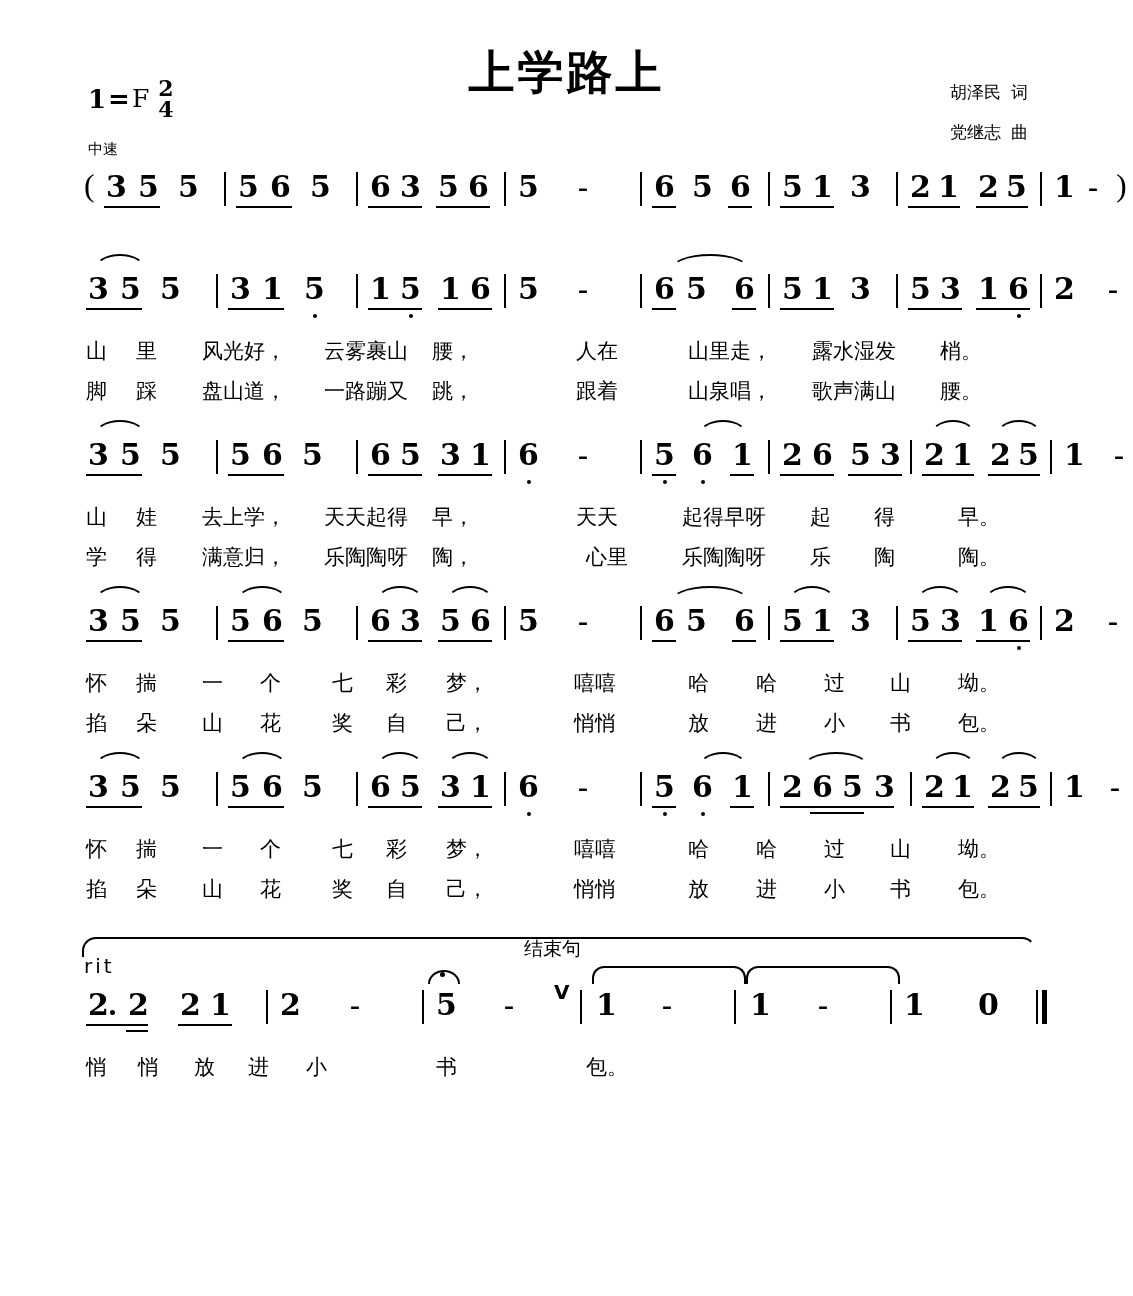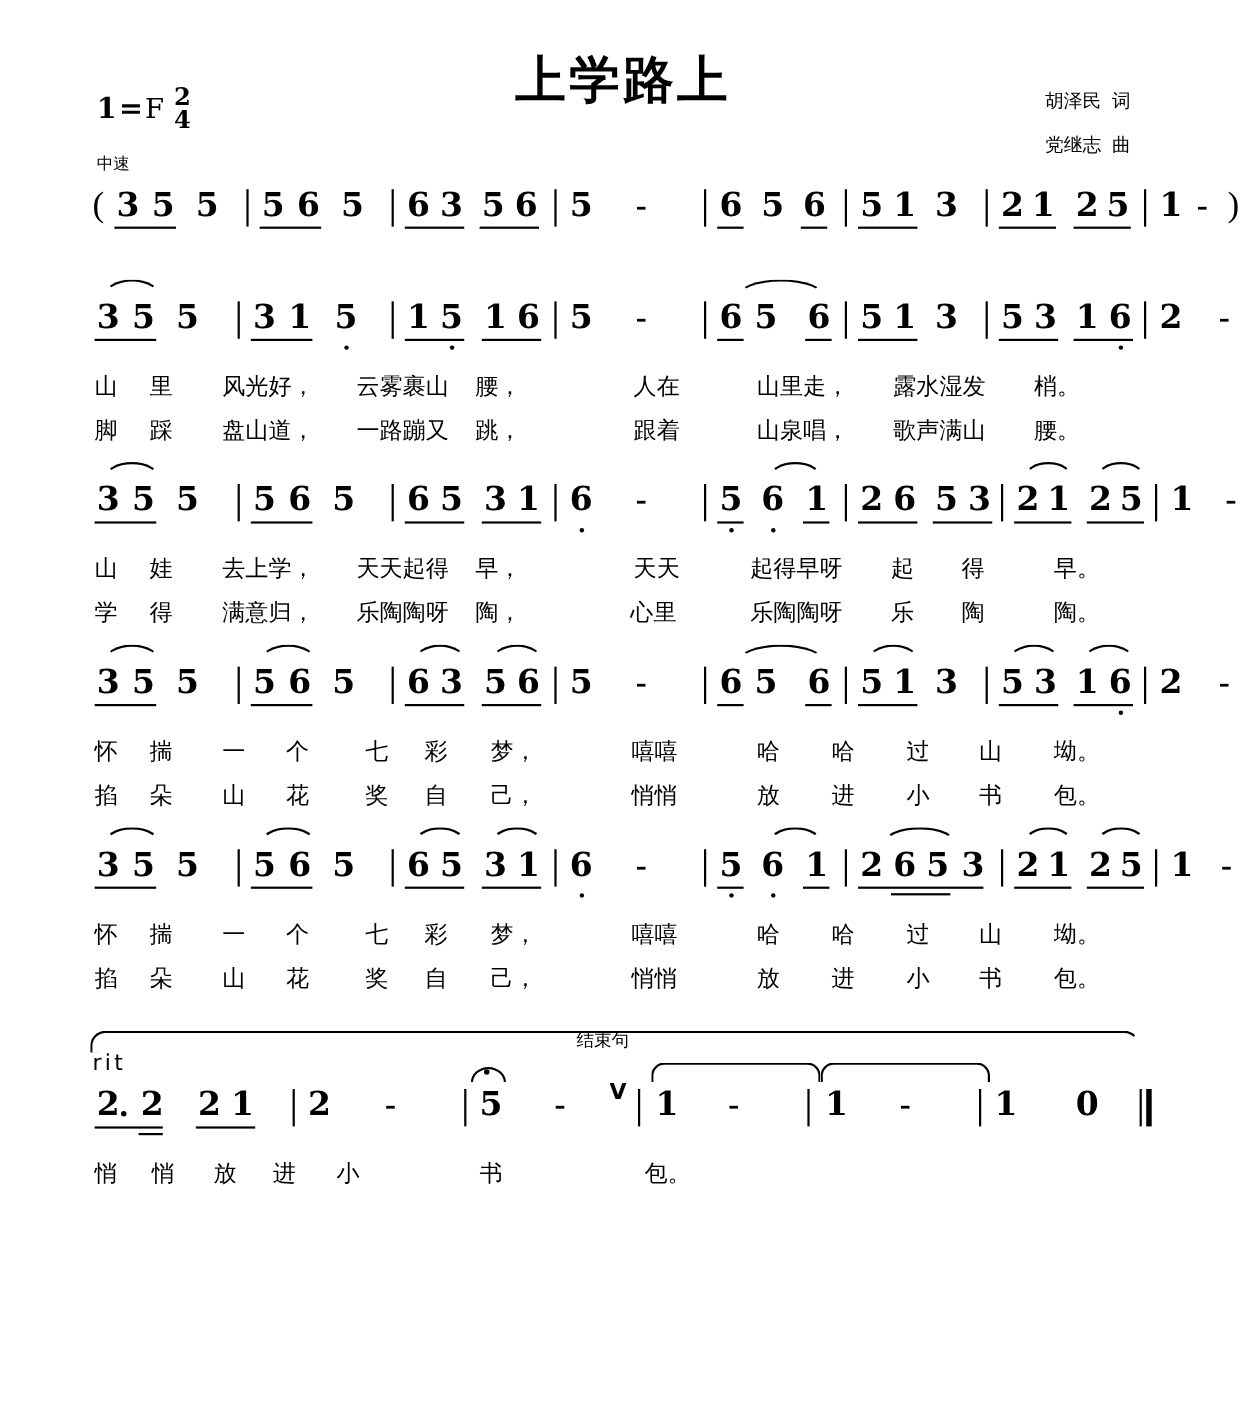--- a/index.html
+++ b/index.html
@@ -211,21 +211,21 @@
 
   
   .rit-label {
     position: absolute;
     font-size: 20px;
     letter-spacing: 3px;
     font-family: "DejaVu Sans", sans-serif;
   }
   .ending-label {
     position: absolute;
-    font-size: 16px;
+    font-size: 19px;
     font-family: Liberation Serif, serif;
   }
   .long-hook {
     position: absolute;
     border: 2px solid #000;
     border-bottom: none;
     border-radius: 14px 14px 0 0;
     height: 18px;
   }
 
@@ -475,21 +475,21 @@
     <span class="lyric" style="left:790px;">得</span>
     <span class="lyric" style="left:874px;">早。</span>
   </div>
 
   <div class="lyric-row" style="top:4px;">
     <span class="lyric" style="left:2px;">学</span>
     <span class="lyric" style="left:52px;">得</span>
     <span class="lyric" style="left:118px;">满意归，</span>
     <span class="lyric" style="left:240px;">乐陶陶呀</span>
     <span class="lyric" style="left:348px;">陶，</span>
-    <span class="lyric" style="left:489px;">心里</span>
+    <span class="lyric" style="left:502px;">心里</span>
     <span class="lyric" style="left:598px;">乐陶陶呀</span>
     <span class="lyric" style="left:726px;">乐</span>
     <span class="lyric" style="left:790px;">陶</span>
     <span class="lyric" style="left:874px;">陶。</span>
   </div>
 </div>
 
 <div class="system" style="top:604px;">
   <div class="note-row">
     <div class="slur" style="left:10px;top:-18px;width:48px;"></div>

